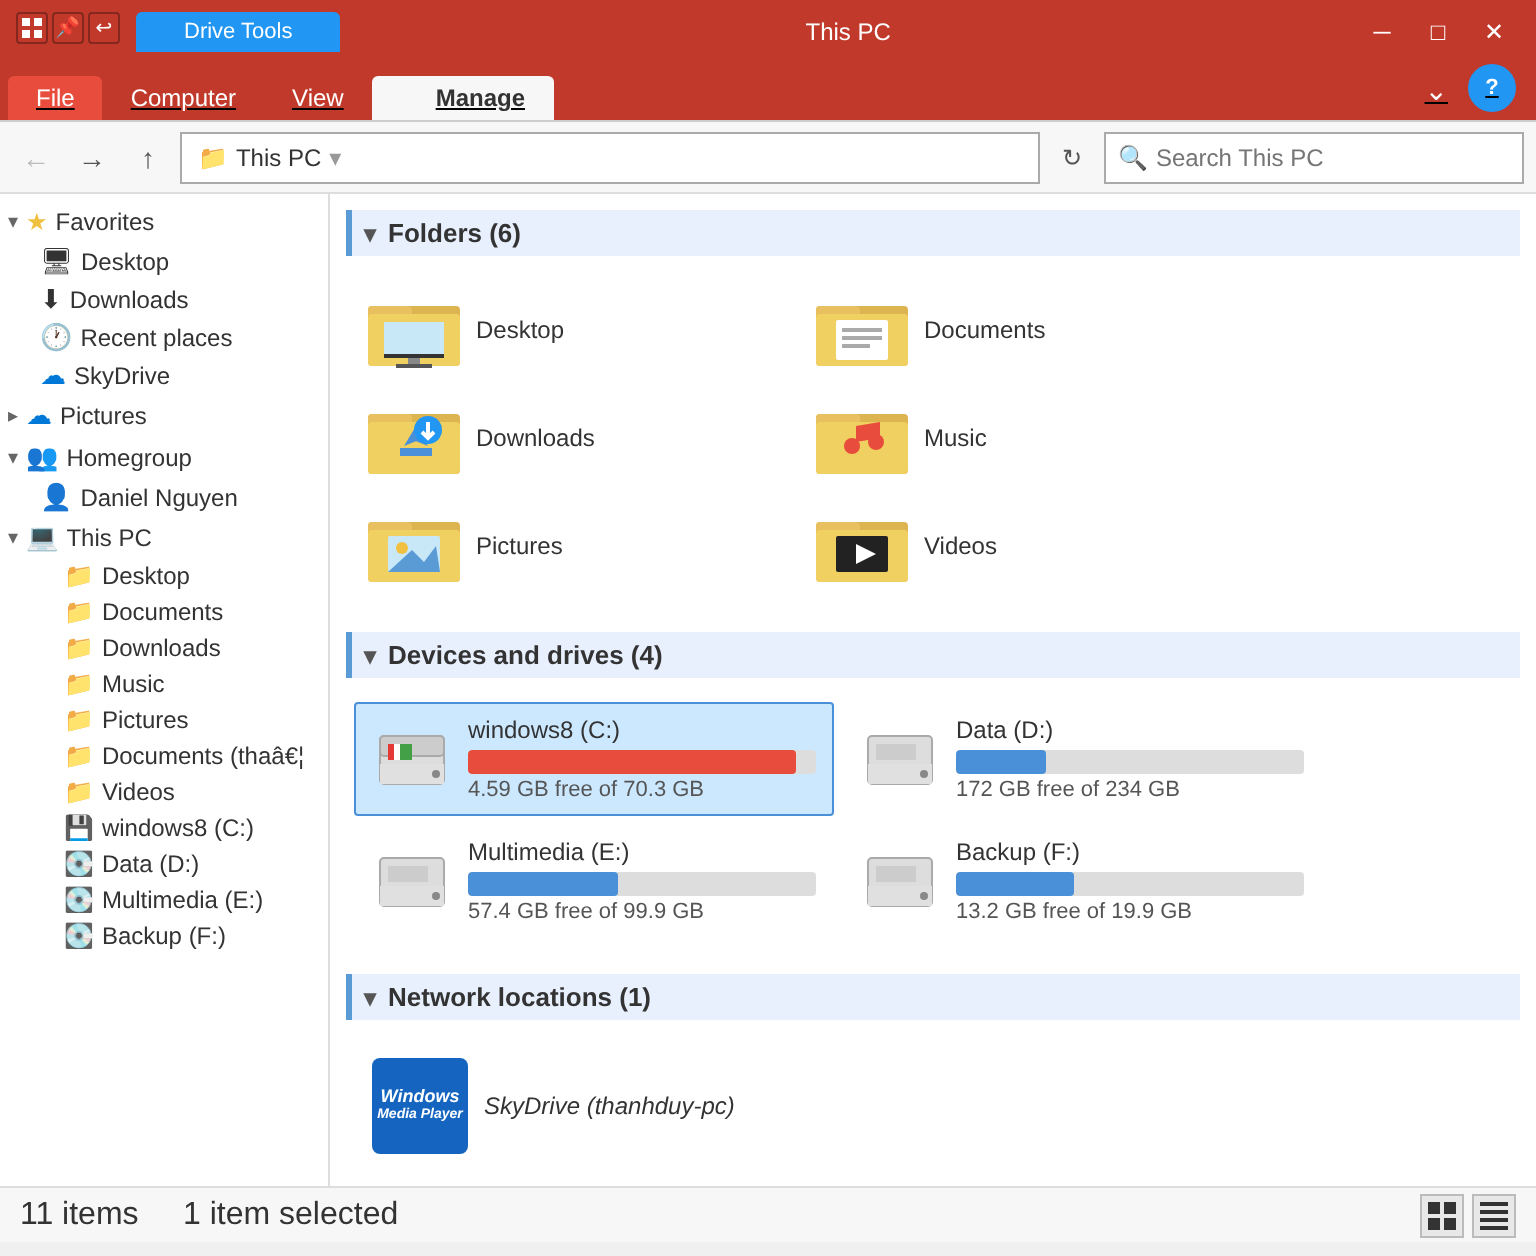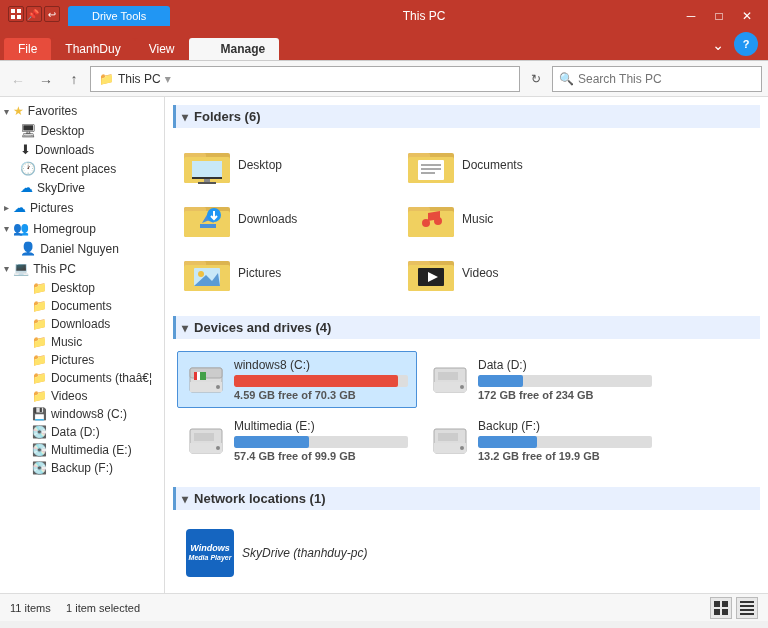--- a/index.html
+++ b/index.html
@@ -8,21 +8,21 @@
     
     .title-bar { display: flex; align-items: center; background: #c0392b; height: 32px; padding: 0 8px; }
     .tb-btn { width: 16px; height: 16px; border-radius: 2px; border: 1px solid rgba(0,0,0,0.3); cursor: pointer; display: flex; align-items: center; justify-content: center; font-size: 9px; color: #333; }
     .title-bar-tabs { display: flex; gap: 2px; }
     .title-tab { padding: 2px 24px; background: #c0392b; color: white; font-size: 11px; border-radius: 3px 3px 0 0; cursor: pointer; height: 20px; display: flex; align-items: center; }
     .window-title { flex: 1; text-align: center; color: white; font-size: 12px; }
     .window-controls { display: flex; gap: 2px; }
     .wc-btn { width: 26px; height: 26px; display: flex; align-items: center; justify-content: center; color: white; font-size: 12px; cursor: pointer; }
 
     
-    .ribbon { background: #a3a3a3; border-bottom: 1px solid #ccc; }
+    .ribbon { background: #a3a3a3; border-bottom: 1px solid #ccc; text-decoration: underline; }
     .ribbon-tab { padding: 4px 14px; font-size: 12px; cursor: pointer; background: #c0392b; color: white; border-radius: 3px 3px 0 0; }
     .ribbon-tab.active { background: #f7f7f7; color: #333; font-weight: 600; padding-left: 32px; }
     .ribbon-help { margin-left: auto; width: 24px; height: 24px; background: #2196F3; border-radius: 50%; color: white; display: flex; align-items: center; justify-content: center; font-size: 11px; font-weight: bold; cursor: pointer; margin-right: 4px; margin-bottom: 2px; }
 
     
     .address-bar { display: flex; align-items: center; padding: 4px 6px; gap: 4px; background: #f7f7f7; border-bottom: 1px solid #ddd; height: 36px; }
     .nav-btn { width: 24px; height: 24px; display: flex; align-items: center; justify-content: center; cursor: pointer; color: #555; border: 1px solid transparent; border-radius: 2px; font-size: 14px; }
     .nav-btn.disabled { color: #bbb; cursor: default; }
     .address-path { flex: 1; height: 26px; border: 1px solid #aaa; background: white; display: flex; align-items: center; padding: 0 8px; font-size: 12px; color: #333; }
     .refresh-btn { width: 24px; height: 24px; display: flex; align-items: center; justify-content: center; cursor: pointer; color: #555; }
@@ -58,27 +58,27 @@
     .drives-grid { display: flex; flex-wrap: wrap; gap: 4px; padding: 4px; }
     .drive-item { display: flex; align-items: center; gap: 8px; width: 240px; padding: 6px 8px; cursor: pointer; border: 1px solid transparent; border-radius: 2px; }
     .drive-item.selected { background: #cce8ff; border-color: #4a90d9; }
     .drive-icon { width: 40px; height: 40px; flex-shrink: 0; display: flex; align-items: center; justify-content: center; }
     .drive-info { flex: 1; }
     .drive-name { font-size: 12px; color: #333; margin-bottom: 3px; }
     .drive-bar-bg { height: 12px; background: #ddd; border-radius: 2px; overflow: hidden; margin-bottom: 2px; }
     .drive-bar-fill { height: 100%; border-radius: 2px; }
     .drive-bar-fill.red { background: #e74c3c; }
     .drive-bar-fill.blue { background: #4a90d9; }
-    .drive-free { font-size: 11px; color: #555; font-weight: bold; }
+    .drive-free { font-size: 11px; color: #555; }
 
     
     .network-item { display: flex; align-items: center; gap: 8px; padding: 6px 8px; cursor: pointer; border: 1px solid transparent; border-radius: 2px; width: fit-content; font-style: italic; }
 
     
-    .status-bar { display: flex; align-items: center; justify-content: space-between; height: 28px; background: #f7f7f7; border-top: 1px solid #ddd; padding: 0 10px; font-size: 11px; color: #333; }
+    .status-bar { display: flex; align-items: center; justify-content: space-between; height: 28px; background: #f7f7f7; border-top: 1px solid #ddd; padding: 0 10px; font-size: 16px; color: #333; }
     .status-right { display: flex; gap: 4px; }
     .view-btn { width: 22px; height: 22px; display: flex; align-items: center; justify-content: center; cursor: pointer; border: 1px solid #bbb; background: #e8e8e8; }
 
     
     .star { color: #f0c040; }
   </style>
 </head>
 <body>
 
 <div class="title-bar">
@@ -101,21 +101,21 @@
   <div class="window-controls">
     <div class="wc-btn">─</div>
     <div class="wc-btn">□</div>
     <div class="wc-btn close">✕</div>
   </div>
 </div>
 
 <div class="ribbon">
   <div style="display:flex; align-items:flex-end; background:#c0392b; padding-left:4px;">
     <div class="ribbon-tab" style="background:#e74c3c; color:white; border-radius:3px 3px 0 0;">File</div>
-    <div class="ribbon-tab">ThanhDuy</div>
+    <div class="ribbon-tab">Computer</div>
     <div class="ribbon-tab">View</div>
     <div class="ribbon-tab active">Manage</div>
     <div style="flex:1;"></div>
     <div style="display:flex; align-items:center; gap:4px; padding-right:6px; padding-bottom:2px;">
       <div style="font-size:14px; color:white; cursor:pointer; padding:2px 6px;">⌄</div>
       <div class="ribbon-help">?</div>
     </div>
   </div>
 </div>
 

